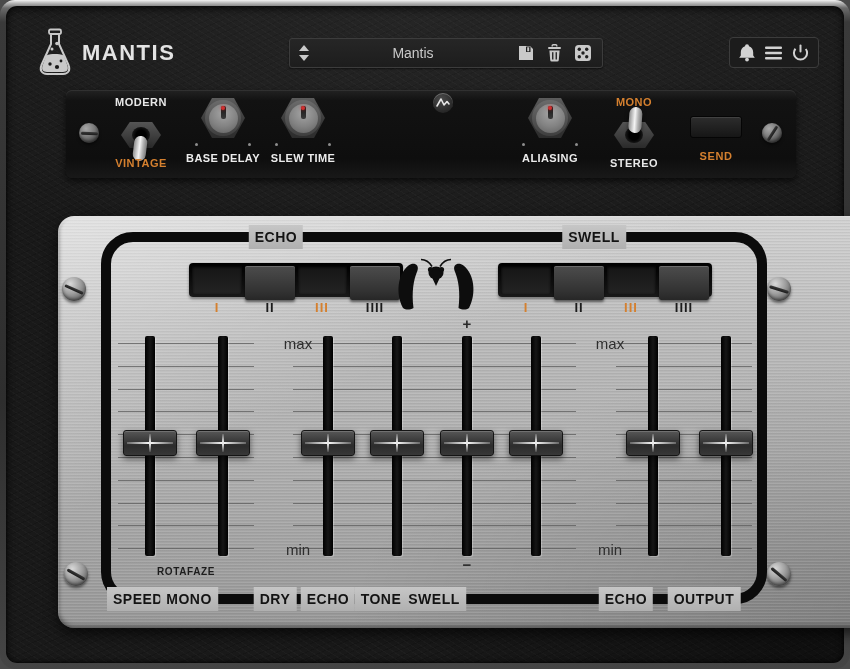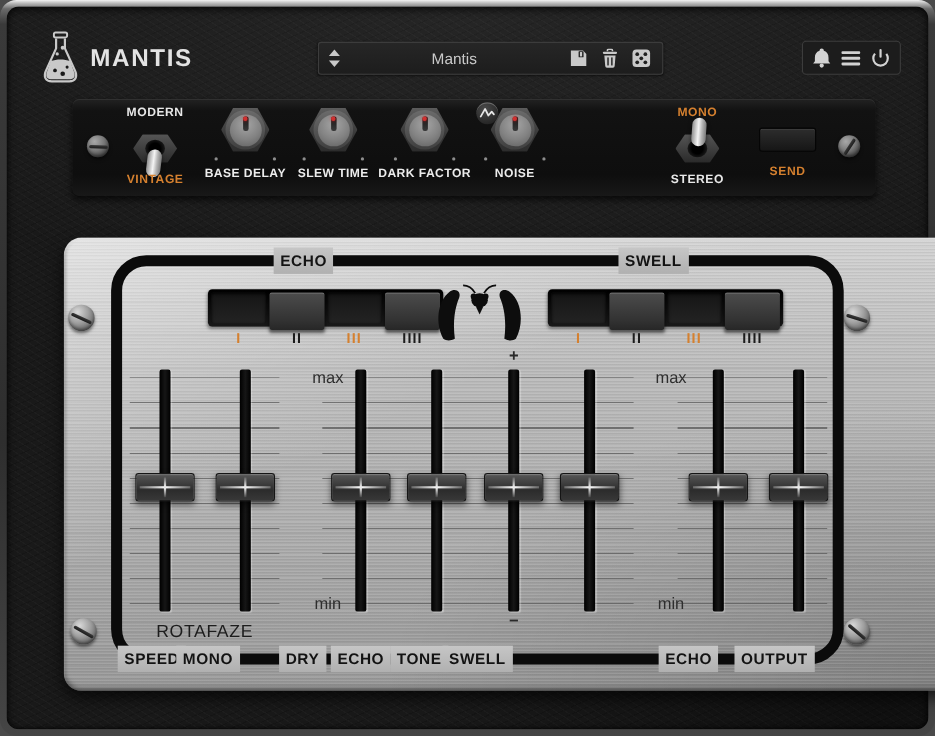--- a/index.html
+++ b/index.html
@@ -137,21 +137,21 @@
   .track { position:absolute; top:120px; width:10px; height:220px; border-radius:2px; cursor:pointer;
     background:linear-gradient(90deg,#000,#161616 50%,#000); box-shadow:1px 1px 1px rgba(255,255,255,.3); }
   .handle { position:absolute; top:214px; width:54px; height:26px; border-radius:3px; cursor:grab;
     background:linear-gradient(180deg,#575757 0%,#3e3e3e 35%,#2c2c2c 62%,#383838 100%);
     border:1px solid #151515; box-shadow:0 3px 6px rgba(0,0,0,.5), inset 0 1px 0 rgba(255,255,255,.16); }
   .handle::before { content:""; position:absolute; left:3px; right:3px; top:11px; height:2px;
     background:linear-gradient(90deg, rgba(255,255,255,.25), #ddd 40%, #fff 50%, #ddd 60%, rgba(255,255,255,.25)); }
   .handle::after { content:""; position:absolute; left:50%; top:3px; bottom:3px; width:2px; margin-left:-1px;
     background:linear-gradient(180deg, rgba(235,235,235,.15), #e8e8e8 45%, #e8e8e8 55%, rgba(235,235,235,.1)); }
 
-  .rotafaze { position:absolute; top:350px; transform:translateX(-50%); font-size:16px; font-weight:400;
+  .rotafaze { position:absolute; top:350px; transform:translateX(-50%); font-size:10px; font-weight:700;
     letter-spacing:.6px; color:#1d1d1d; }
 
   .stage { --orange:#d5802f; }
 </style>
 </head>
 <body>
 
 <div class="stage">
   <div class="bezel"></div>
   <div class="case">
@@ -240,44 +240,34 @@
       <div class="knob-unit" style="left:125px;">
         <div class="hexknob">
           <div class="knob-ring">
               <div class="knob-face">
                 <div class="knob-slot"></div>
               </div>
             </div>
         </div>
         <div class="knob-label">BASE DELAY</div>
       </div>
-      <div class="knob-unit" style="left:288px;">
+      <div class="badge">
+        <svg width="20" height="20" viewBox="0 0 20 20">
+            <polyline points="4,13 8,6 11,12 14,8.5 16,11" fill="none" stroke="#e6e6e6" stroke-width="1.6" stroke-linecap="round" stroke-linejoin="round"></polyline>
+          </svg>
+      </div>
+      <div class="knob-unit" style="left:452px;">
         <div class="hexknob">
           <div class="knob-ring">
               <div class="knob-face">
                 <div class="knob-slot"></div>
               </div>
             </div>
         </div>
-        <div class="knob-label">DARK FACTOR</div>
-      </div>
-      <div class="knob-unit" style="left:370px;">
-        <div class="hexknob">
-          <div class="knob-ring">
-              <div class="knob-face">
-                <div class="knob-slot"></div>
-              </div>
-            </div>
-        </div>
-        <div class="knob-label">NOISE</div>
-      </div>
-      <div class="badge">
-        <svg width="20" height="20" viewBox="0 0 20 20">
-            <polyline points="4,13 8,6 11,12 14,8.5 16,11" fill="none" stroke="#e6e6e6" stroke-width="1.6" stroke-linecap="round" stroke-linejoin="round"></polyline>
-          </svg>
+        <div class="knob-label">ALIASING</div>
       </div>
 
       <div class="switch-unit" style="left:523px;">
         <div class="sw-label orange" style="top:2px;">MONO</div>
         <div class="sw-base">
             <div class="sw-hole"></div>
           </div>
         <div class="sw-lever up"></div>
         <div class="sw-label" style="top:63px;">STEREO</div>
       </div>

